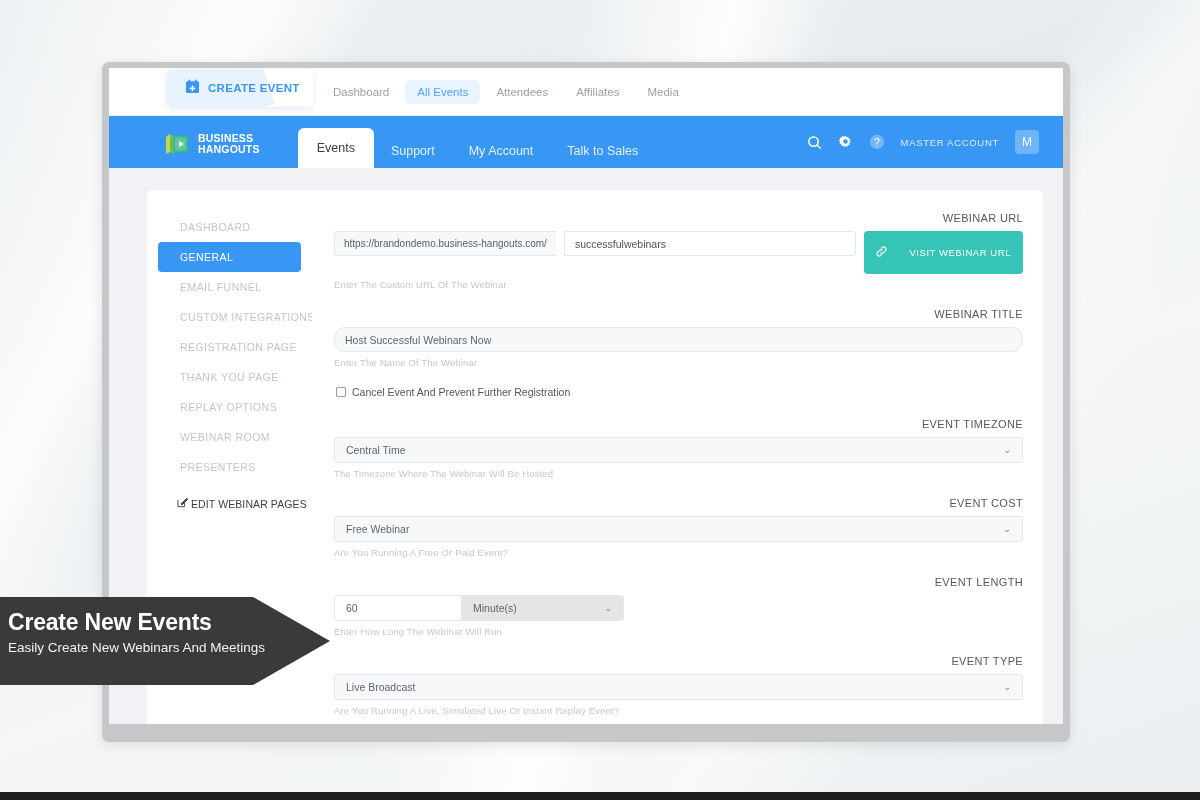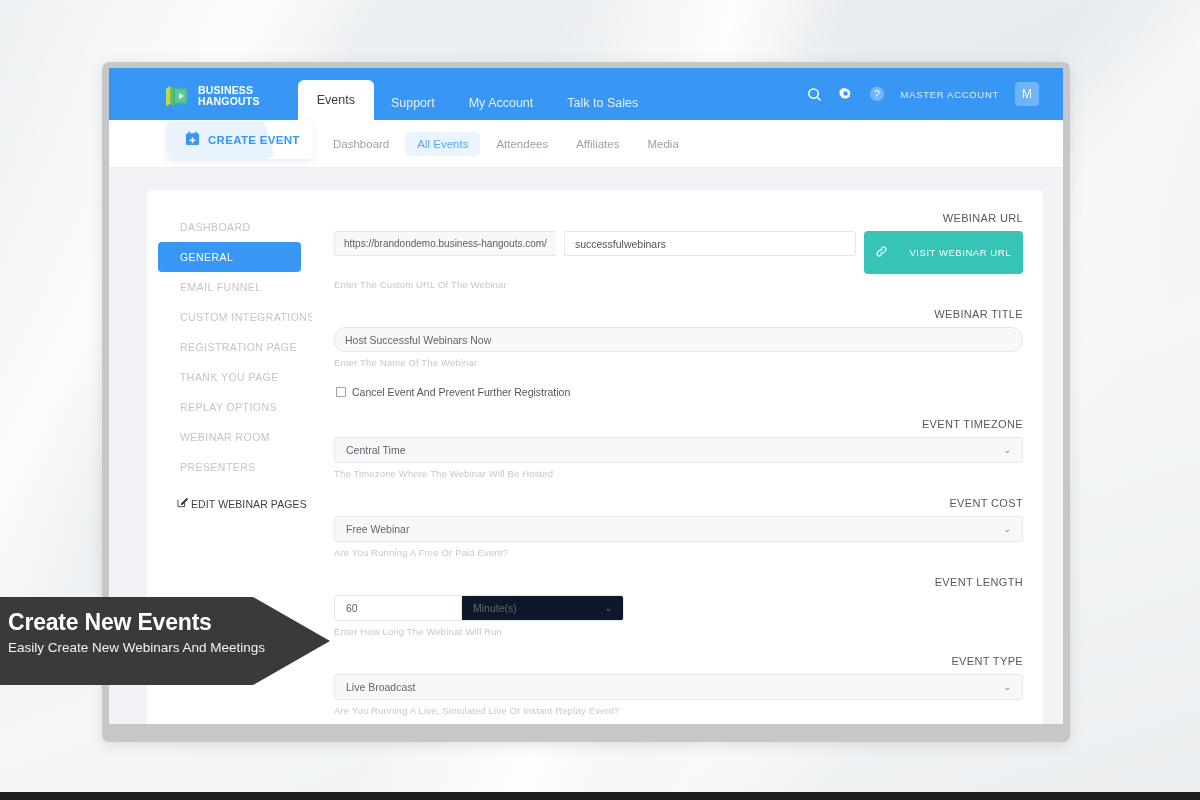--- a/index.html
+++ b/index.html
@@ -242,21 +242,21 @@
   .len-num {
     width: 128px; height: 26px;
     border: 1px solid #e4e7eb; border-radius: 3px 0 0 3px;
     background: #fff; font-size: 10.5px; color: #62666b;
     display: flex; align-items: center; padding: 0 11px;
   }
   .len-unit {
     width: 162px; height: 26px;
     border: 1px solid #e4e7eb; border-left: none;
     border-radius: 0 3px 3px 0;
-    background: #0f172a; font-size: 10.5px; color: #62666b;
+    background: #e5e5e5; font-size: 10.5px; color: #62666b;
     display: flex; align-items: center; justify-content: space-between;
     padding: 0 11px; cursor: pointer;
   }
 
   
   #callout {
     position: absolute;
     left: 0; top: 597px;
     width: 330px; height: 88px;
     color: #fff;
@@ -271,69 +271,20 @@
   .co-title { font-size: 23px; font-weight: bold; letter-spacing: -.2px; }
   .co-sub { font-size: 13.5px; margin-top: 4px; color: #f2f2f2; }
 </style>
 </head>
 <body>
 
 <div id="backdrop"></div>
 
 <div id="monitor">
   <div id="screen">
-
-    <div id="appbar">
-
-      <div class="logo-wrap">
-        <span class="logo-mark">
-          <svg width="26" height="22" viewBox="0 0 26 22">
-            <path d="M1 4 L5 1 L5 19 L1 21 Z" fill="#c3d94b"></path>
-            <path d="M5 1 L9 3.5 L9 21 L5 19 Z" fill="#6dbf5c"></path>
-            <rect x="8" y="2.5" width="15" height="17" rx="2.5" fill="#3fb68f"></rect>
-            <rect x="10" y="4.5" width="11" height="13" rx="1.5" fill="#5ec79f"></rect>
-            <path d="M14 8 L19 11 L14 14 Z" fill="#ffffff"></path>
-          </svg>
-        </span>
-        <span class="logo-text">
-          <span>BUSINESS</span>
-          <span>HANGOUTS</span>
-        </span>
-      </div>
-
-      <div id="maintabs">
-        <div class="mtab active">Events</div>
-        <div class="mtab">Support</div>
-        <div class="mtab">My Account</div>
-        <div class="mtab">Talk to Sales</div>
-      </div>
-
-      <div id="appbar-right">
-        <span class="bar-icon">
-          <svg width="15" height="15" viewBox="0 0 16 16" fill="none" stroke="#fff" stroke-width="1.6">
-            <circle cx="7" cy="7" r="5"></circle>
-              <line x1="10.6" y1="10.6" x2="14.5" y2="14.5"></line>
-          </svg>
-        </span>
-        <span class="bar-icon">
-          <svg width="15" height="15" viewBox="0 0 16 16" fill="#fff">
-            <path d="M8 0.8l1 1.6 1.9-.5.4 1.9 1.9.5-.9 1.7 1.2 1.5-1.5 1.2.4 1.9-1.9.2-.8 1.8-1.7-.9-1.6 1.1-1.1-1.6-1.9.2-.1-1.9-1.8-.8.9-1.7L0.6 6l1.6-1.1-.4-1.9 1.9-.2L4.5.9l1.7.9z"></path>
-            <circle cx="8" cy="7" r="2.4" fill="#3897f4"></circle>
-          </svg>
-        </span>
-        <span class="bar-icon">
-          <svg width="16" height="16" viewBox="0 0 16 16">
-            <circle cx="8" cy="8" r="7.2" fill="rgba(255,255,255,.30)"></circle>
-            <text x="8" y="11.6" font-family="Liberation Sans, sans-serif" font-size="10" fill="#fff" text-anchor="middle">?</text>
-          </svg>
-        </span>
-        <span class="acct-name">MASTER ACCOUNT</span>
-        <span class="acct-avatar">M</span>
-      </div>
-    </div>
 
     <div id="subnav">
       <div id="create-event">
         <span>
           <svg width="15" height="15" viewBox="0 0 16 16" fill="#3897f4">
             <rect x="1" y="2.3" width="14" height="12.6" rx="1.6"></rect>
             <rect x="3.6" y="0.4" width="1.8" height="3.2" rx=".8"></rect>
             <rect x="10.6" y="0.4" width="1.8" height="3.2" rx=".8"></rect>
             <rect x="7.2" y="7" width="1.6" height="6" fill="#fff"></rect>
             <rect x="5" y="9.2" width="6" height="1.6" fill="#fff"></rect>
@@ -341,20 +292,69 @@
         </span>
         <span class="ce-label">CREATE EVENT</span>
       </div>
 
       <div id="subtabs">
         <div class="stab">Dashboard</div>
         <div class="stab active">All Events</div>
         <div class="stab">Attendees</div>
         <div class="stab">Affiliates</div>
         <div class="stab">Media</div>
+      </div>
+    </div>
+
+    <div id="appbar">
+
+      <div class="logo-wrap">
+        <span class="logo-mark">
+          <svg width="26" height="22" viewBox="0 0 26 22">
+            <path d="M1 4 L5 1 L5 19 L1 21 Z" fill="#c3d94b"></path>
+            <path d="M5 1 L9 3.5 L9 21 L5 19 Z" fill="#6dbf5c"></path>
+            <rect x="8" y="2.5" width="15" height="17" rx="2.5" fill="#3fb68f"></rect>
+            <rect x="10" y="4.5" width="11" height="13" rx="1.5" fill="#5ec79f"></rect>
+            <path d="M14 8 L19 11 L14 14 Z" fill="#ffffff"></path>
+          </svg>
+        </span>
+        <span class="logo-text">
+          <span>BUSINESS</span>
+          <span>HANGOUTS</span>
+        </span>
+      </div>
+
+      <div id="maintabs">
+        <div class="mtab active">Events</div>
+        <div class="mtab">Support</div>
+        <div class="mtab">My Account</div>
+        <div class="mtab">Talk to Sales</div>
+      </div>
+
+      <div id="appbar-right">
+        <span class="bar-icon">
+          <svg width="15" height="15" viewBox="0 0 16 16" fill="none" stroke="#fff" stroke-width="1.6">
+            <circle cx="7" cy="7" r="5"></circle>
+              <line x1="10.6" y1="10.6" x2="14.5" y2="14.5"></line>
+          </svg>
+        </span>
+        <span class="bar-icon">
+          <svg width="15" height="15" viewBox="0 0 16 16" fill="#fff">
+            <path d="M8 0.8l1 1.6 1.9-.5.4 1.9 1.9.5-.9 1.7 1.2 1.5-1.5 1.2.4 1.9-1.9.2-.8 1.8-1.7-.9-1.6 1.1-1.1-1.6-1.9.2-.1-1.9-1.8-.8.9-1.7L0.6 6l1.6-1.1-.4-1.9 1.9-.2L4.5.9l1.7.9z"></path>
+            <circle cx="8" cy="7" r="2.4" fill="#3897f4"></circle>
+          </svg>
+        </span>
+        <span class="bar-icon">
+          <svg width="16" height="16" viewBox="0 0 16 16">
+            <circle cx="8" cy="8" r="7.2" fill="rgba(255,255,255,.30)"></circle>
+            <text x="8" y="11.6" font-family="Liberation Sans, sans-serif" font-size="10" fill="#fff" text-anchor="middle">?</text>
+          </svg>
+        </span>
+        <span class="acct-name">MASTER ACCOUNT</span>
+        <span class="acct-avatar">M</span>
       </div>
     </div>
 
     <div id="workarea">
 
       <div id="sidecard">
         <div class="side-item">DASHBOARD</div>
         <div class="side-item active">GENERAL</div>
         <div class="side-item">EMAIL FUNNEL</div>
         <div class="side-item">CUSTOM INTEGRATIONS</div>

